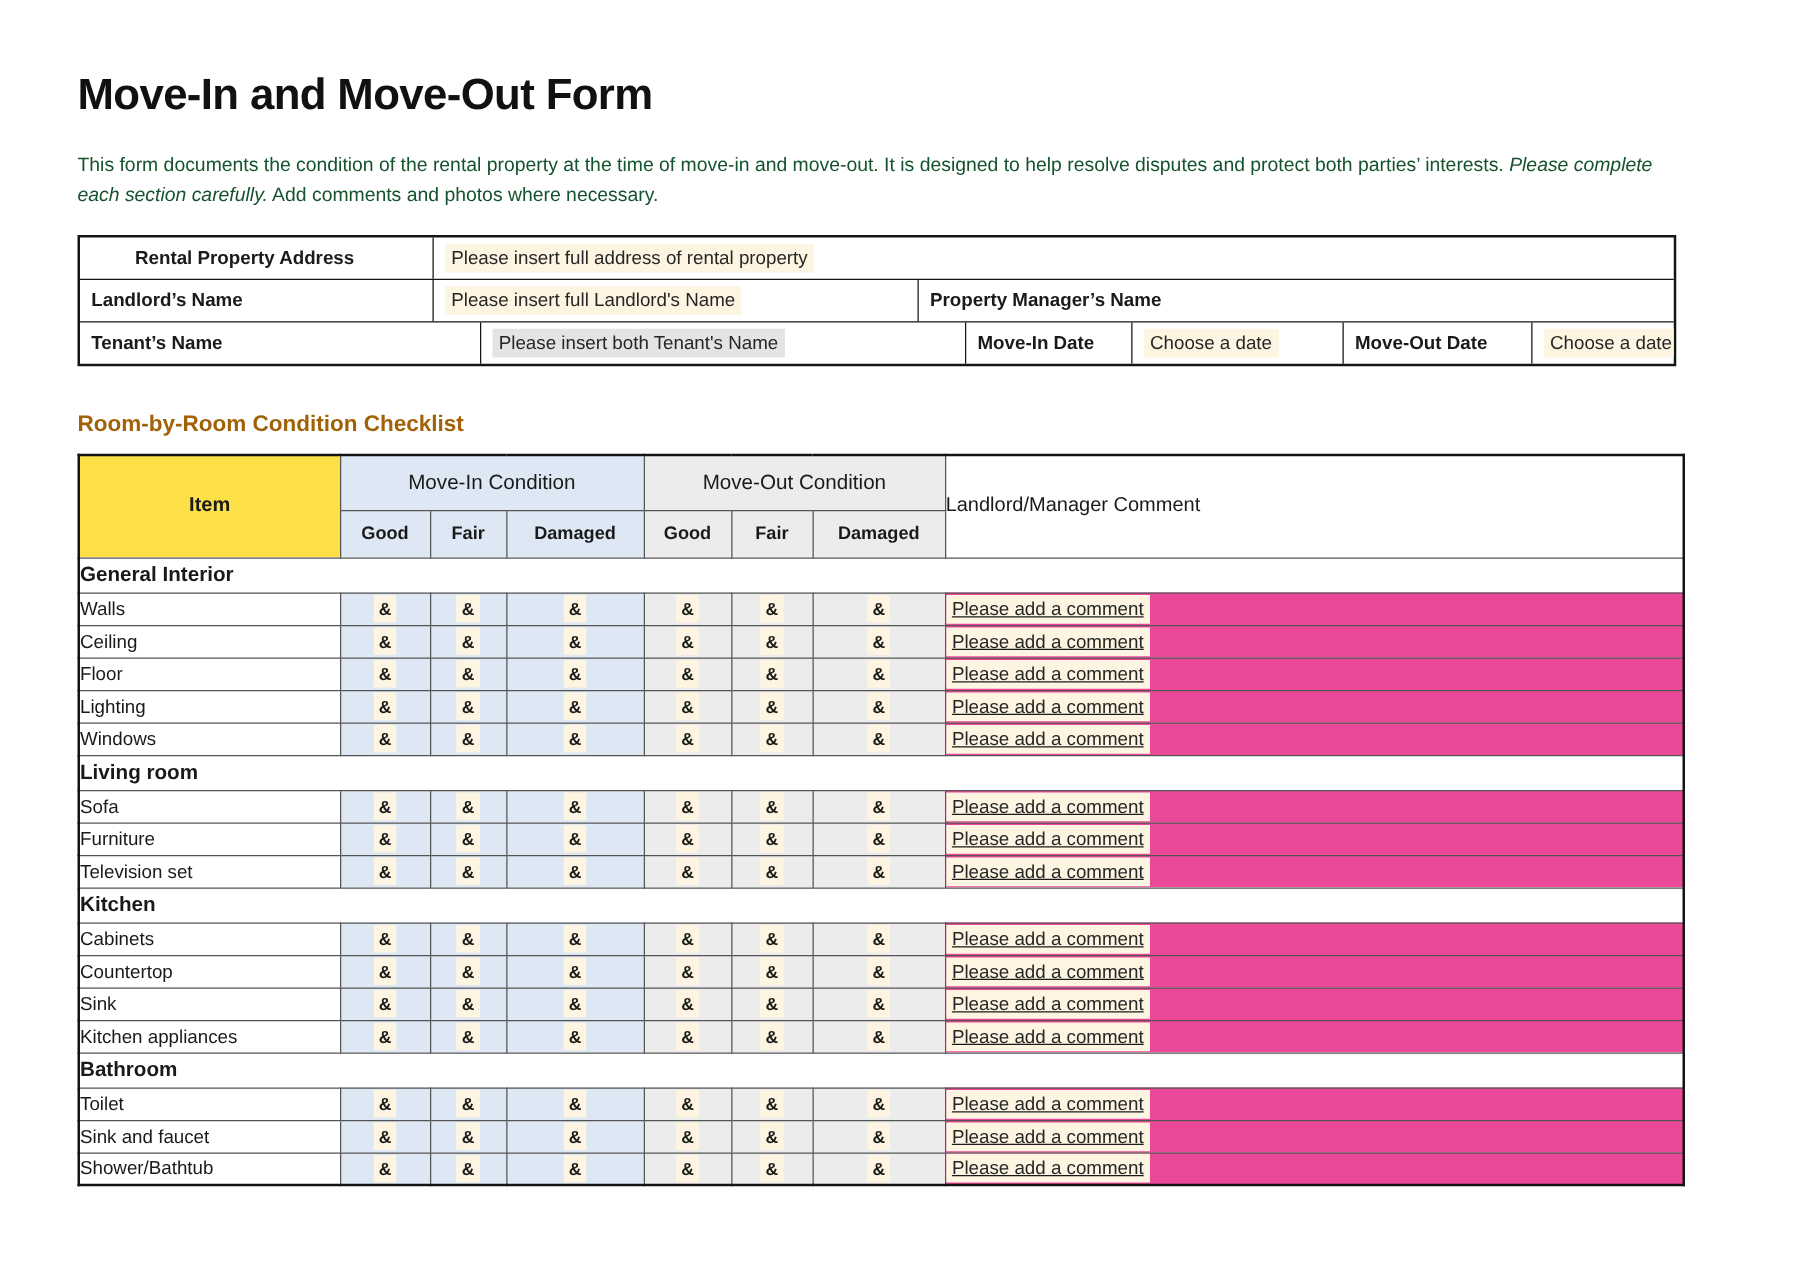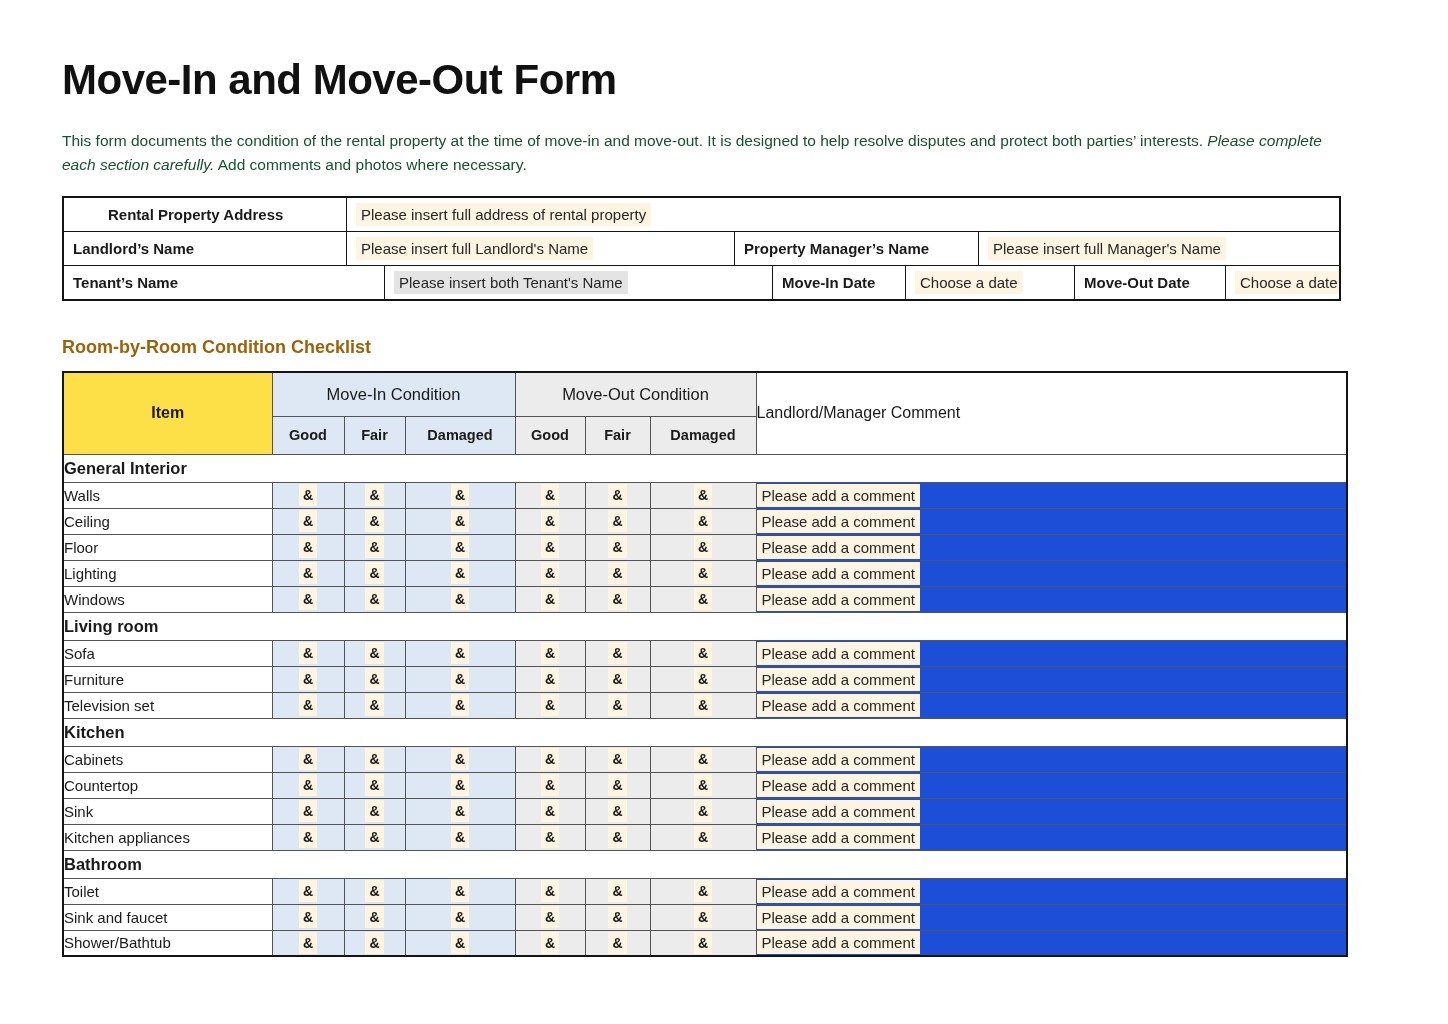--- a/index.html
+++ b/index.html
@@ -3,21 +3,21 @@
 <meta charset="utf-8">
 <style>
   html,body{margin:0;padding:0;}
   body{
     width:1448px;height:1024px;overflow:hidden;background:#ffffff;
     font-family:"Liberation Sans", sans-serif;color:#1a1a1a;
   }
   .page{position:relative;width:1448px;height:1024px;background:#fff;}
 
   .doc-title{
-    margin:56px 0 0 62px;font-size:42px;font-weight:700;color:#111;
+    margin:56px 0 0 62px;font-size:35px;font-weight:700;color:#111;
     letter-spacing:-0.5px;
   }
   .intro{
     margin:25px 0 0 62px;width:1278px;font-size:15.5px;line-height:23.5px;color:#14532d;
   }
   .intro i{font-style:italic;}
 
   
   .info-table{
     width:1279px;margin:20px 0 0 62px;border:2px solid #141414;box-sizing:border-box;
@@ -52,21 +52,21 @@
   .out{background:var(--out-bg,#ececec);}
 
   td.section-cell{height:28px;font-weight:700;font-size:16.5px;padding:0 8px;background:#fff;}
   tr.item-row td{height:26px;font-size:15px;}
   td.item-name{padding:0 8px;text-align:left;background:#fff;}
   td.cond{text-align:center;}
   .mark{
     display:inline-block;background:var(--hl,#fdf5e1);padding:1px 4px;
     font-weight:700;font-size:14px;line-height:20px;color:#1a1a1a;
   }
-  td.comment-cell{padding:0 8px;text-align:left;font-size:15px;background:#1d4ed8;}
+  td.comment-cell{padding:0 8px;text-align:left;font-size:15px;background:#ec4899;text-decoration:underline;}
 </style>
 </head>
 <body>
 
 <div class="page">
 
   <h1 class="doc-title">Move-In and Move-Out Form</h1>
 
   <p class="intro"><span>This form documents the condition of the rental property at the time of move-in and move-out. It is designed to help resolve disputes and protect both parties’ interests. </span><i>Please complete each section carefully.</i><span> Add comments and photos where necessary.</span></p>
 
@@ -76,23 +76,20 @@
       <div class="icell" style="flex:1;">
           <span class="hl">Please insert full address of rental property</span>
         </div>
     </div>
     <div class="info-row">
       <div class="icell lab" style="width:283px;flex:none;">Landlord’s Name</div>
       <div class="icell" style="width:388px;flex:none;">
           <span class="hl">Please insert full Landlord's Name</span>
         </div>
       <div class="icell lab" style="width:244px;flex:none;">Property Manager’s Name</div>
-      <div class="icell" style="flex:1;">
-          <span class="hl">Please insert full Manager's Name</span>
-        </div>
     </div>
     <div class="info-row">
       <div class="icell lab" style="width:321px;flex:none;">Tenant’s Name</div>
       <div class="icell" style="width:388px;flex:none;">
           <span class="hl-gray">Please insert both Tenant's Name</span>
         </div>
       <div class="icell lab" style="width:133px;flex:none;">Move-In Date</div>
       <div class="icell" style="width:169px;flex:none;">
           <span class="hl">Choose a date</span>
         </div>

